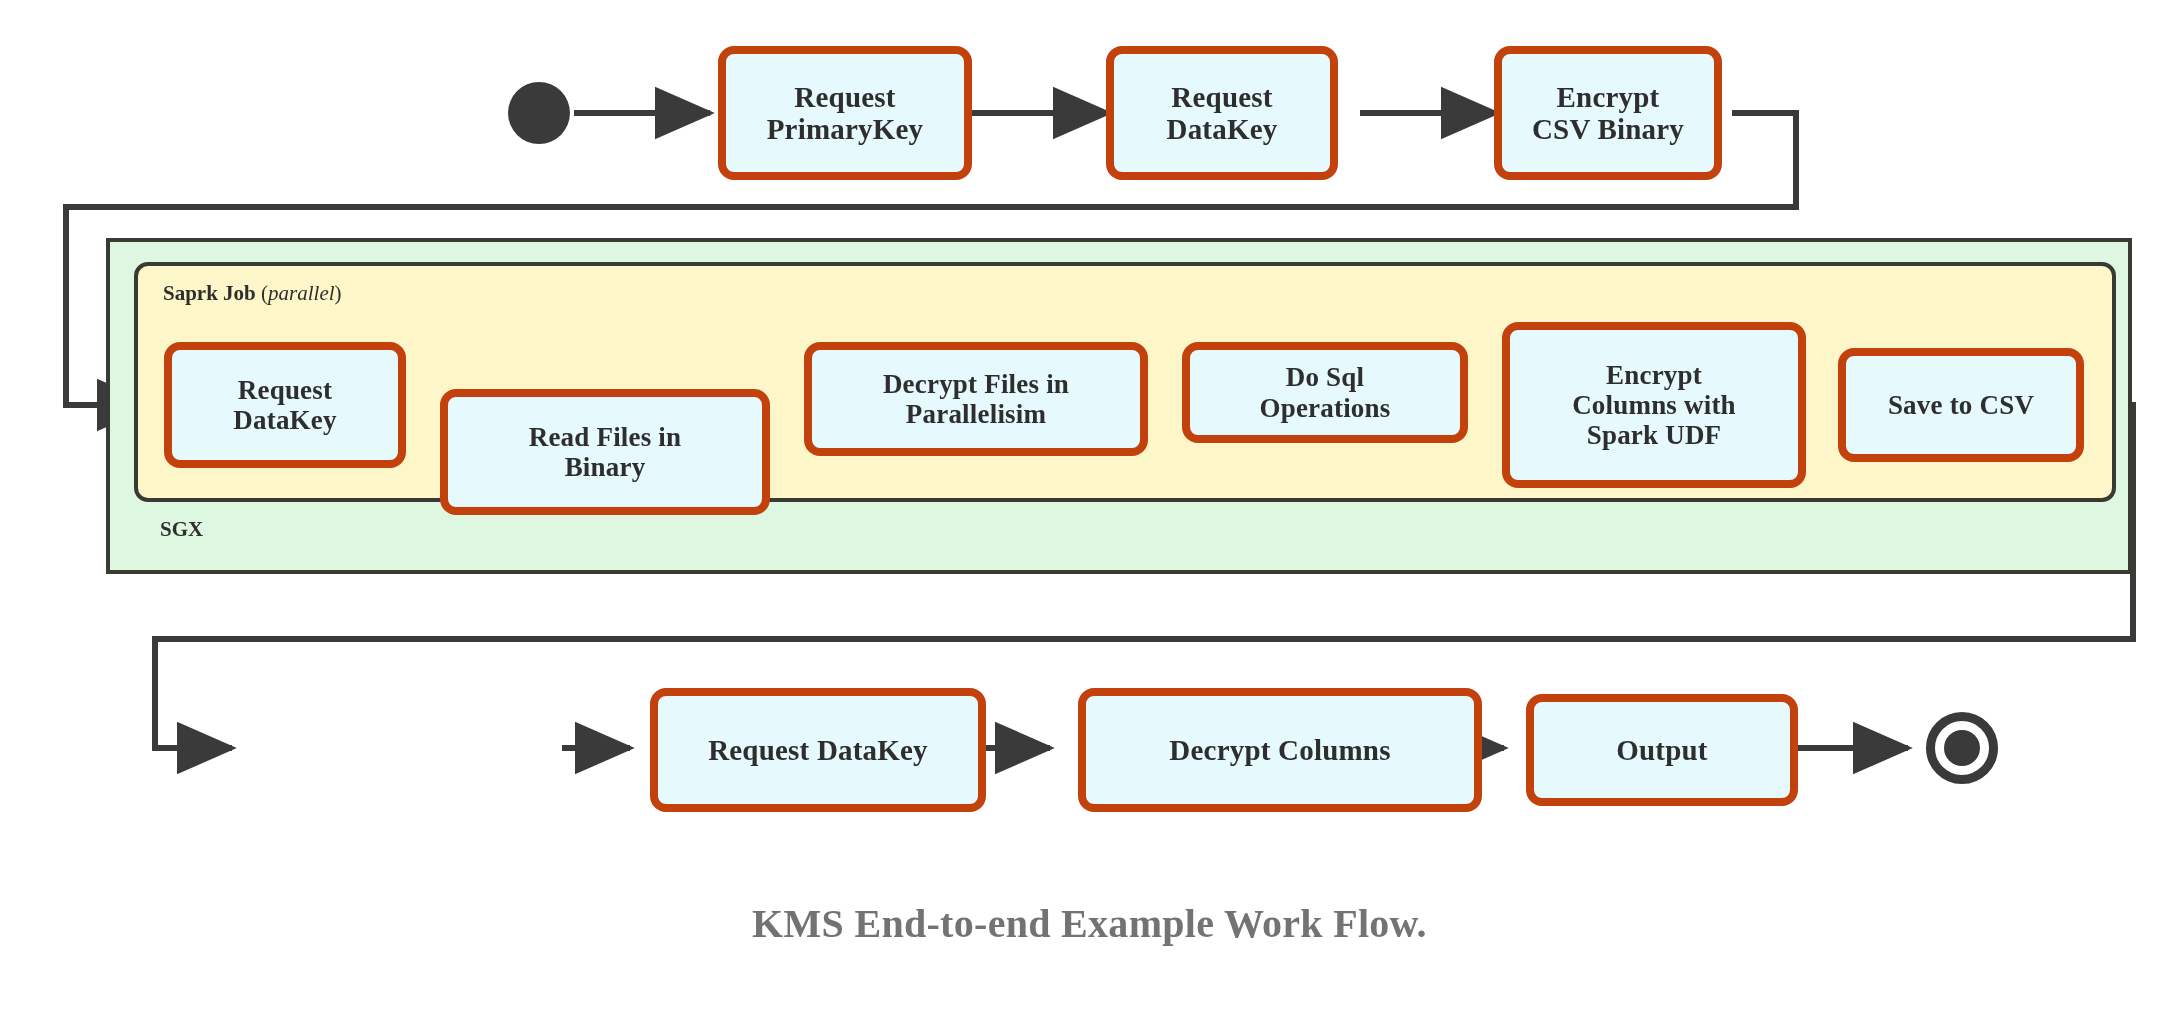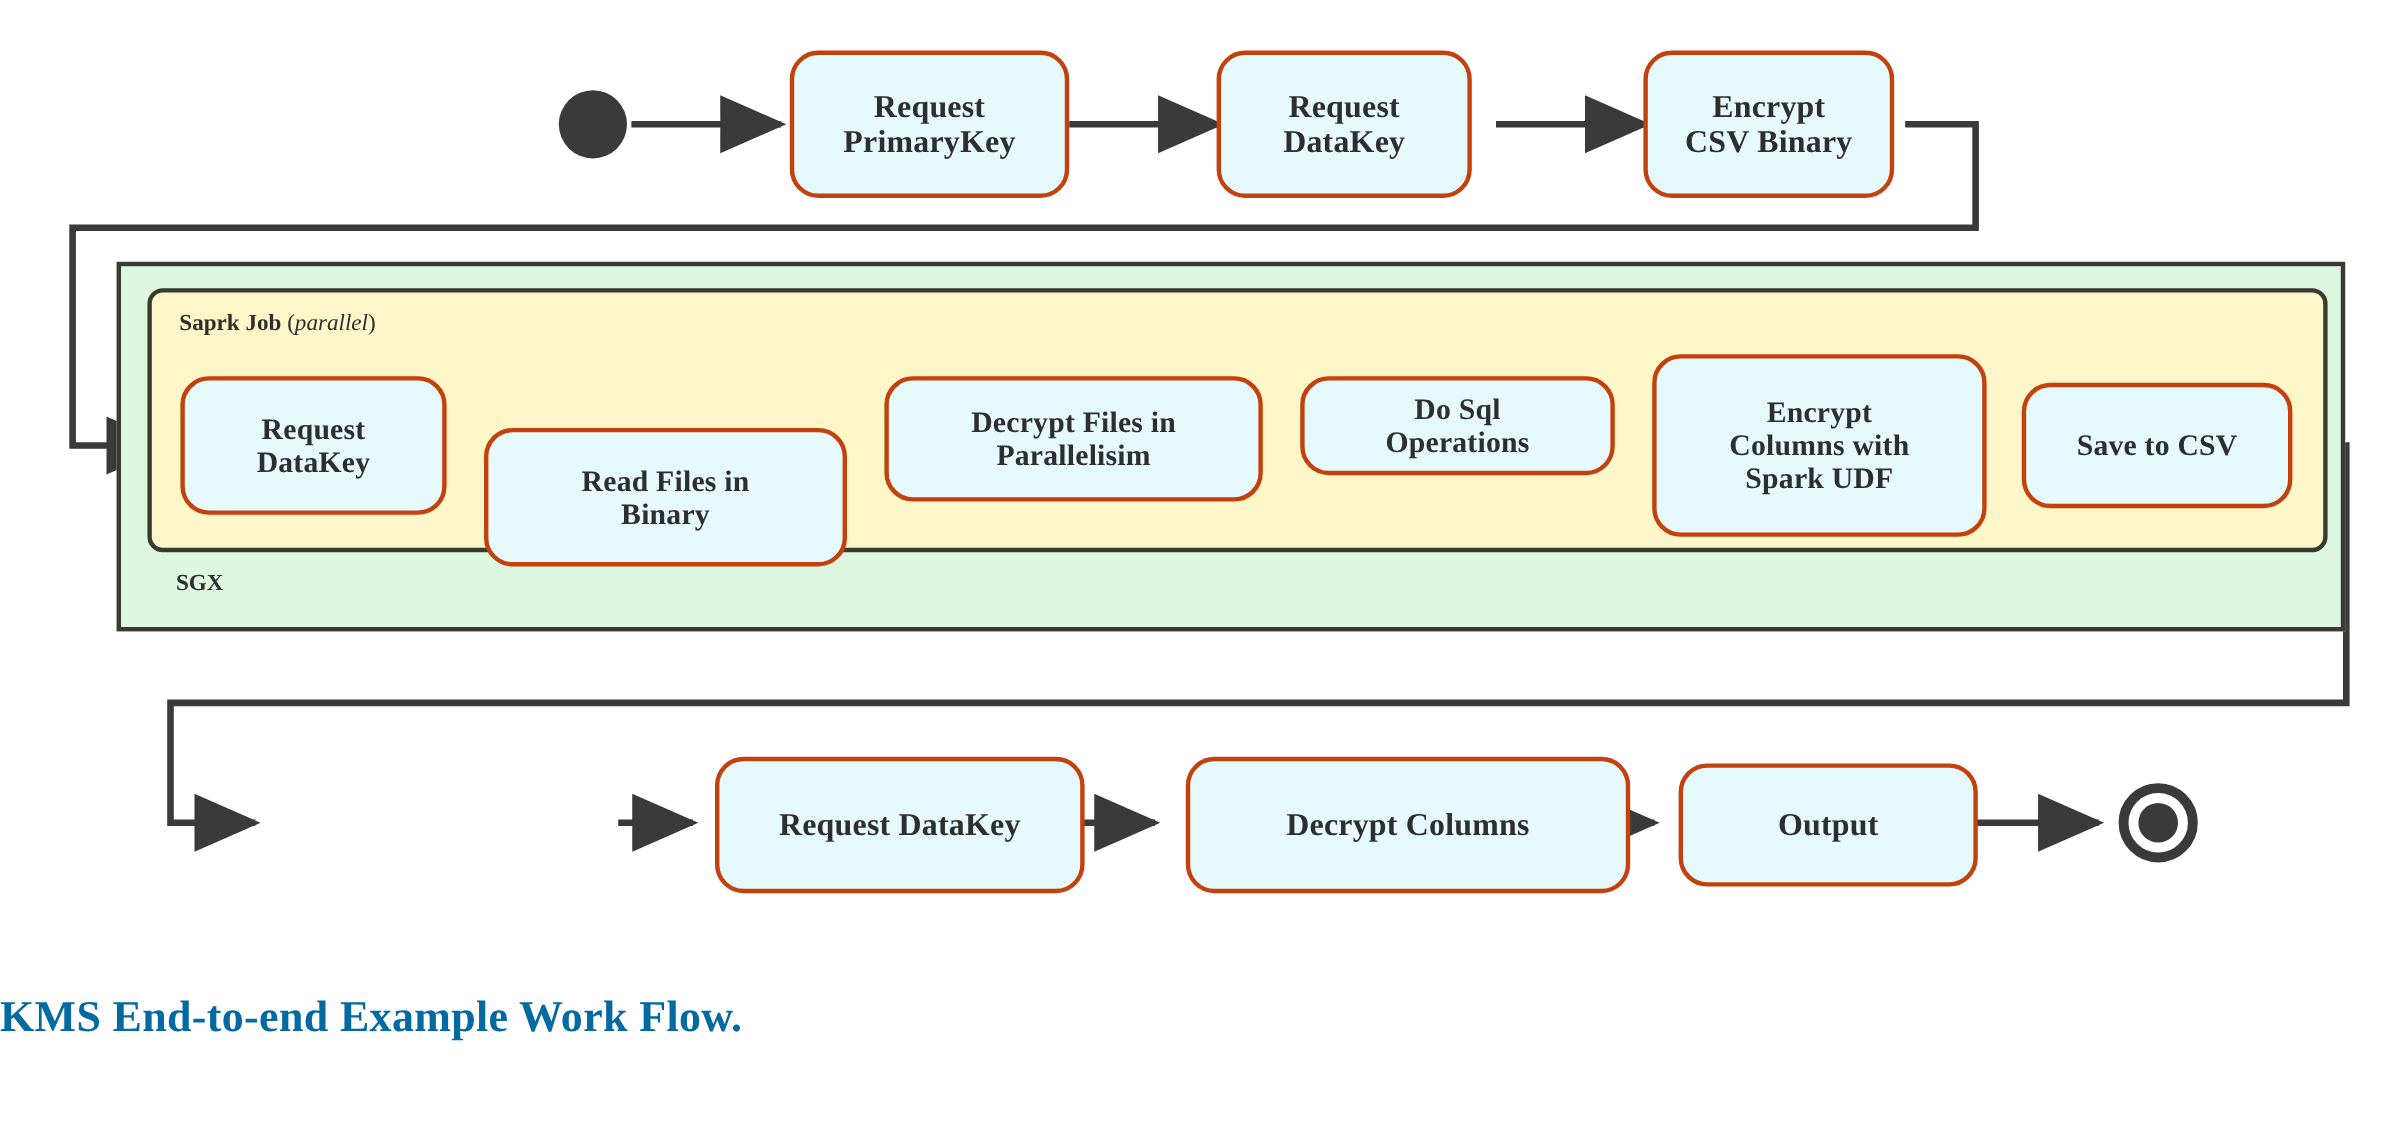--- a/index.html
+++ b/index.html
@@ -19,22 +19,22 @@
     position: absolute;
     left: 0; top: 0;
     width: 2179px;
     height: 1036px;
     pointer-events: none;
   }
   .node {
     position: absolute;
     box-sizing: border-box;
     background: #e6f9fc;
-    border: 4px solid #c2410c;
-    border-radius: 26px;
+    border: 8px solid #c2410c;
+    border-radius: 16px;
     display: flex;
     align-items: center;
     justify-content: flex-start;
     text-align: center;
     color: #2e2e2e;
     font-weight: bold;
     font-size: 29px;
     line-height: 1.12;
     letter-spacing: 0.2px;
     padding: 2px 6px;
@@ -80,21 +80,22 @@
     background: #ffffff;
   }
   .end-ring-inner {
     position: absolute;
     border-radius: 50%;
     background: #3a3a3a;
   }
   .caption {
     position: absolute;
     width: 100%;
-    color: #0369a1;
+    text-align: center;
+    color: #737373;
     font-weight: bold;
     font-size: 40px;
     letter-spacing: 0.3px;
   }
 </style>
 </head>
 <body>
 
 <div id="canvas">
 
@@ -177,21 +178,21 @@
     </span>
   </div>
 
   <div class="node" style="left:804px; top:342px; width:344px; height:114px; font-size:27px;">
     <span>
       <span>Decrypt Files in</span>
       <span>Parallelisim</span>
     </span>
   </div>
 
-  <div class="node" style="left:1182px; top:342px; width:286px; height:90px; font-size:27px;">
+  <div class="node" style="left:1182px; top:342px; width:286px; height:101px; font-size:27px;">
     <span>
       <span>Do Sql</span>
       <span>Operations</span>
     </span>
   </div>
 
   <div class="node" style="left:1502px; top:322px; width:304px; height:166px; font-size:27px;">
     <span>
       <span>Encrypt</span>
       <span>Columns with</span>

